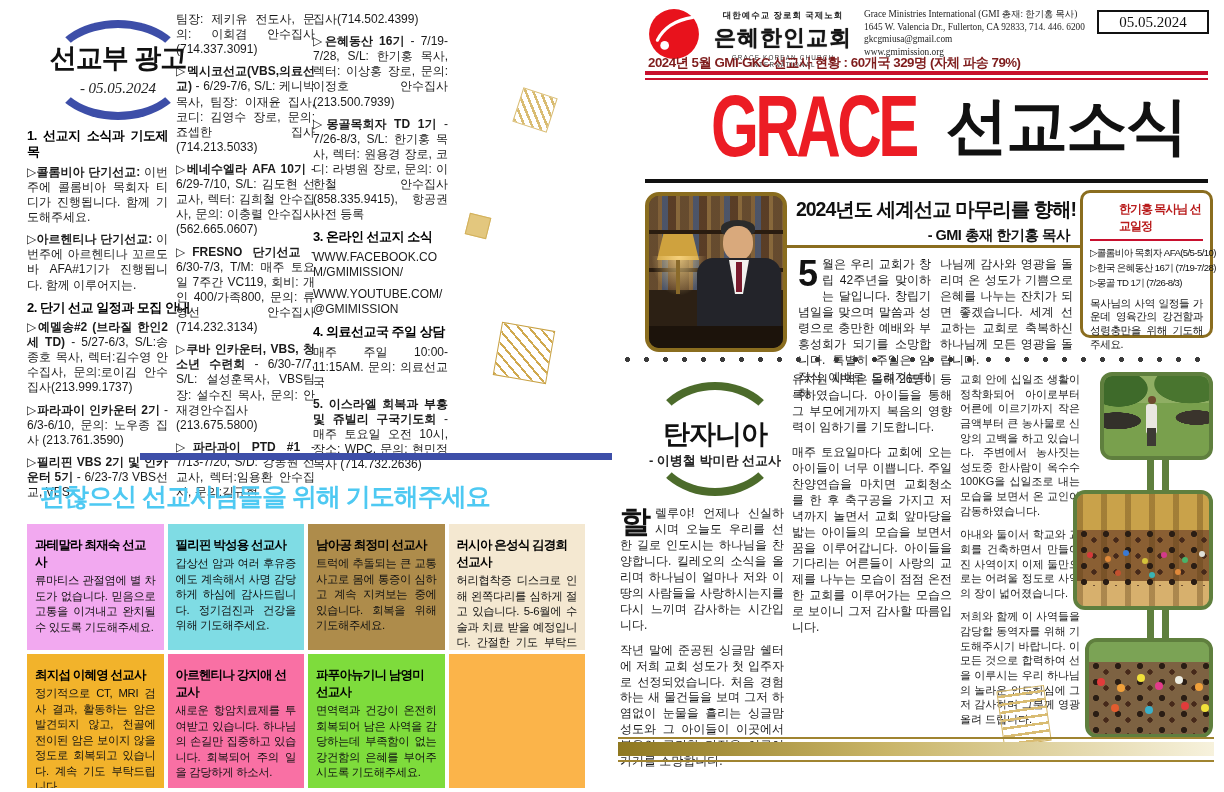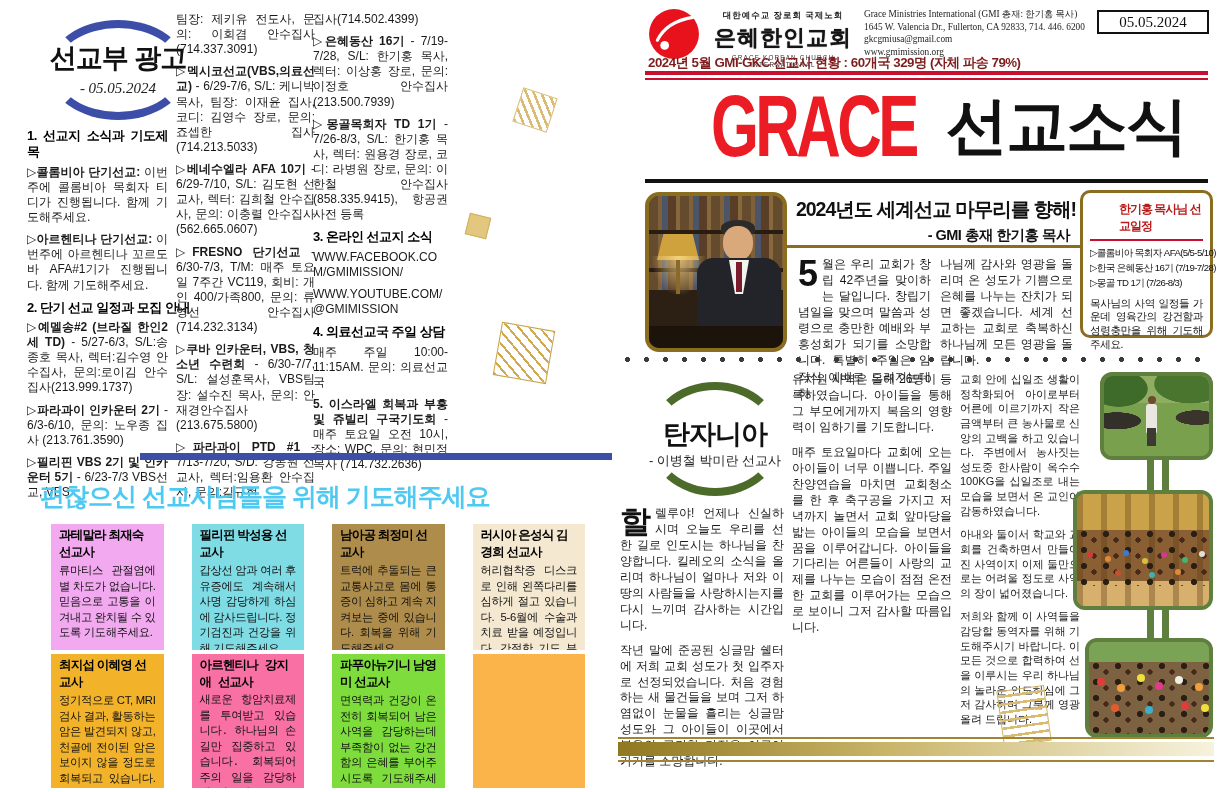--- a/index.html
+++ b/index.html
@@ -19,21 +19,21 @@
   .ring.green { border-top-color:#4C6B2B; border-bottom-color:#4C6B2B; }
   .logo-title { position:absolute; font-weight:800; color:#111; letter-spacing:-1px; text-align:center; }
   .logo-sub { position:absolute; text-align:center; color:#222; }
 
   
   #blue-bar { position:absolute; left:140px; top:453px; width:472px; height:7px; background:#3D4EA8; }
   #prayer-title { position:absolute; left:40px; top:480px; width:540px; text-align:left;
                   font-size:25px; font-weight:800; color:#4EC9F2; letter-spacing:-1px; }
   #box-grid { position:absolute; left:27px; top:524px; width:558px; display:grid;
               grid-template-columns:repeat(4,1fr); grid-template-rows:126px 134px; gap:4px; }
-  .pbox { padding:3px 8px; overflow:hidden;margin-left:24px; }
+  .pbox { padding:13px 8px; overflow:hidden; }
   .pbox h4 { font-size:12.5px; font-weight:800; color:#000; letter-spacing:-0.8px; margin-bottom:2px; }
   .pbox p  { font-size:11.3px; line-height:1.38; color:#111; text-align:justify; letter-spacing:-0.3px; }
 
   
   .deco { position:absolute; }
   .deco.striped { background:repeating-linear-gradient(50deg,#D9BC72 0 2.5px,transparent 2.5px 7px); border:1.5px solid #D9BC72; }
   .deco.solid { background:#E3C77E; border:1px solid #D2B05B; }
 
   
   #gkc-logo { position:absolute; left:648px; top:8px; width:52px; height:52px; }
@@ -127,21 +127,21 @@
 
   <div>
 
     <div class="ring blue" style="left:48px; top:20px; width:140px; height:100px;"></div>
     <div class="logo-title" style="left:28px; top:40px; width:180px; font-size:27px;">선교부 광고</div>
     <div class="logo-sub" style="left:28px; top:80px; width:180px; font-size:15px; font-family:'Liberation Serif','DejaVu Serif',serif; font-style:italic;">- 05.05.2024</div>
 
     <div class="col" style="left:27px; top:124px; width:141px;">
       <div class="h-num">1. 선교지 소식과 기도제목</div>
       <p><b>▷콜롬비아 단기선교:</b><span> 이번주에 콜롬비아 목회자 티디가 진행됩니다. 함께 기도해주세요.</span></p>
-      <p><b>▷아르헨티나 단기선교:</b><span> 이번주에 아르헨티나 꼬르도바 AFA#1기가 진행됩니다. 함께 기도해주세요.</span></p>
+      <p><b>▷아르헨티나 단기선교:</b><span> 이번주에 아르헨티나 꼬르도바 AFA#1기가 진행됩니다. 함께 이루어지는.</span></p>
       <div class="h-num" style="white-space:nowrap;">2. 단기 선교 일정과 모집 안내</div>
       <p><b>▷예멜송#2 (브라질 한인2세 TD)</b><span> - 5/27-6/3, S/L:송종호 목사, 렉터:김수영 안수집사, 문의:로이김 안수집사(213.999.1737)</span></p>
       <p><b>▷파라과이 인카운터 2기</b><span> - 6/3-6/10, 문의: 노우종 집사 (213.761.3590)</span></p>
       <p><b>▷필리핀 VBS 2기 및 인카운터 5기</b><span> - 6/23-7/3 VBS선교, VBS</span></p>
     </div>
 
     <div class="col" style="left:176px; top:12px; width:139px;">
       <p><span>팀장: 제키유 전도사, 문의: 이회겸 안수집사(714.337.3091)</span></p>
       <p><b>▷멕시코선교(VBS,의료선교)</b><span> - 6/29-7/6, S/L: 케니박 목사, 팀장: 이재윤 집사, 코디: 김영수 장로, 문의: 죠셉한 집사 (714.213.5033)</span></p>
       <p><b>▷베네수엘라 AFA 10기</b><span> - 6/29-7/10, S/L: 김도현 선교사, 렉터: 김희철 안수집사, 문의: 이충렬 안수집사 (562.665.0607)</span></p>
@@ -183,21 +183,21 @@
         <p>트럭에 추돌되는 큰 교통사고로 몸에 통증이 심하고 계속 지켜보는 중에 있습니다. 회복을 위해 기도해주세요.</p>
       </div>
       <div class="pbox" style="background-color: rgb(244, 232, 209);">
         <h4>러시아 은성식 김경희 선교사</h4>
         <p>허리협착증 디스크로 인해 왼쪽다리를 심하게 절고 있습니다. 5-6월에 수술과 치료 받을 예정입니다. 간절한 기도 부탁드립니다.</p>
       </div>
       <div class="pbox" style="background-color: rgb(242, 179, 43);">
         <h4>최지섭 이혜영 선교사</h4>
         <p>정기적으로 CT, MRI 검사 결과, 활동하는 암은 발견되지 않고, 천골에 전이된 암은 보이지 않을 정도로 회복되고 있습니다. 계속 기도 부탁드립니다.</p>
       </div>
-      <div class="pbox" style="background-color: rgb(249, 112, 164); font-family: Liberation Mono, monospace;">
+      <div class="pbox" style="background-color: rgb(249, 112, 164);">
         <h4>아르헨티나 강지애 선교사</h4>
         <p>새로운 항암치료제를 투여받고 있습니다. 하나님의 손길만 집중하고 있습니다. 회복되어 주의 일을 감당하게 하소서.</p>
       </div>
       <div class="pbox" style="background-color: rgb(126, 220, 60);">
         <h4>파푸아뉴기니 남영미 선교사</h4>
         <p>면역력과 건강이 온전히 회복되어 남은 사역을 감당하는데 부족함이 없는 강건함의 은혜를 부어주시도록 기도해주세요.</p>
       </div>
       <div class="pbox" style="background-color: rgb(251, 180, 74);"></div>
     </div>
   </div>
@@ -264,21 +264,21 @@
         <li>▷한국 은혜동산 16기 (7/19-7/28)</li>
         <li>▷몽골 TD 1기 (7/26-8/3)</li>
       </ul>
       <div id="sched-note">목사님의 사역 일정들 가운데 영육간의 강건함과 성령충만을 위해 기도해주세요.</div>
     </div>
 
     <div id="dots"></div>
 
     <div class="ring green" style="left:648px; top:382px; width:134px; height:114px;"></div>
     <div class="logo-title" id="tz-title" style="left:628px; top:416px; width:174px;">탄자니아</div>
-    <div class="logo-sub" style="left:628px; top:452px; width:174px; font-size:13px; font-weight:400;">- 이병철 박미란 선교사</div>
+    <div class="logo-sub" style="left:628px; top:452px; width:174px; font-size:13px; font-weight:700;">- 이병철 박미란 선교사</div>
 
     <div class="col tz-col" style="left:620px; top:506px; width:164px;">
       <p><span class="dropcap" style="font-size:31px; line-height:.9; margin:2px 4px 0 0;">할</span><span>렐루야! 언제나 신실하시며 오늘도 우리를 선한 길로 인도시는 하나님을 찬양합니다. 킬레오의 소식을 올리며 하나님이 얼마나 저와 이 땅의 사람들을 사랑하시는지를 다시 느끼며 감사하는 시간입니다.</span></p>
       <p>작년 말에 준공된 싱글맘 쉘터에 저희 교회 성도가 첫 입주자로 선정되었습니다. 처음 경험하는 새 물건들을 보며 그저 하염없이 눈물을 흘리는 싱글맘 성도와 그 아이들이 이곳에서 복음의 굳건한 가정을 이루어 가기를 소망합니다.</p>
     </div>
     <div class="col tz-col" style="left:792px; top:372px; width:160px;">
       <p>유치원 사역은 올해 26명이 등록하였습니다. 아이들을 통해 그 부모에게까지 복음의 영향력이 임하기를 기도합니다.</p>
       <p>매주 토요일마다 교회에 오는 아이들이 너무 이쁩니다. 주일 찬양연습을 마치면 교회청소를 한 후 축구공을 가지고 저녁까지 놀면서 교회 앞마당을 밟는 아이들의 모습을 보면서 꿈을 이루어갑니다. 아이들을 기다리는 어른들이 사랑의 교제를 나누는 모습이 점점 온전한 교회를 이루어가는 모습으로 보이니 그저 감사할 따름입니다.</p>
     </div>
     <div class="col tz-col" style="left:960px; top:372px; width:120px; font-size:11px;">

